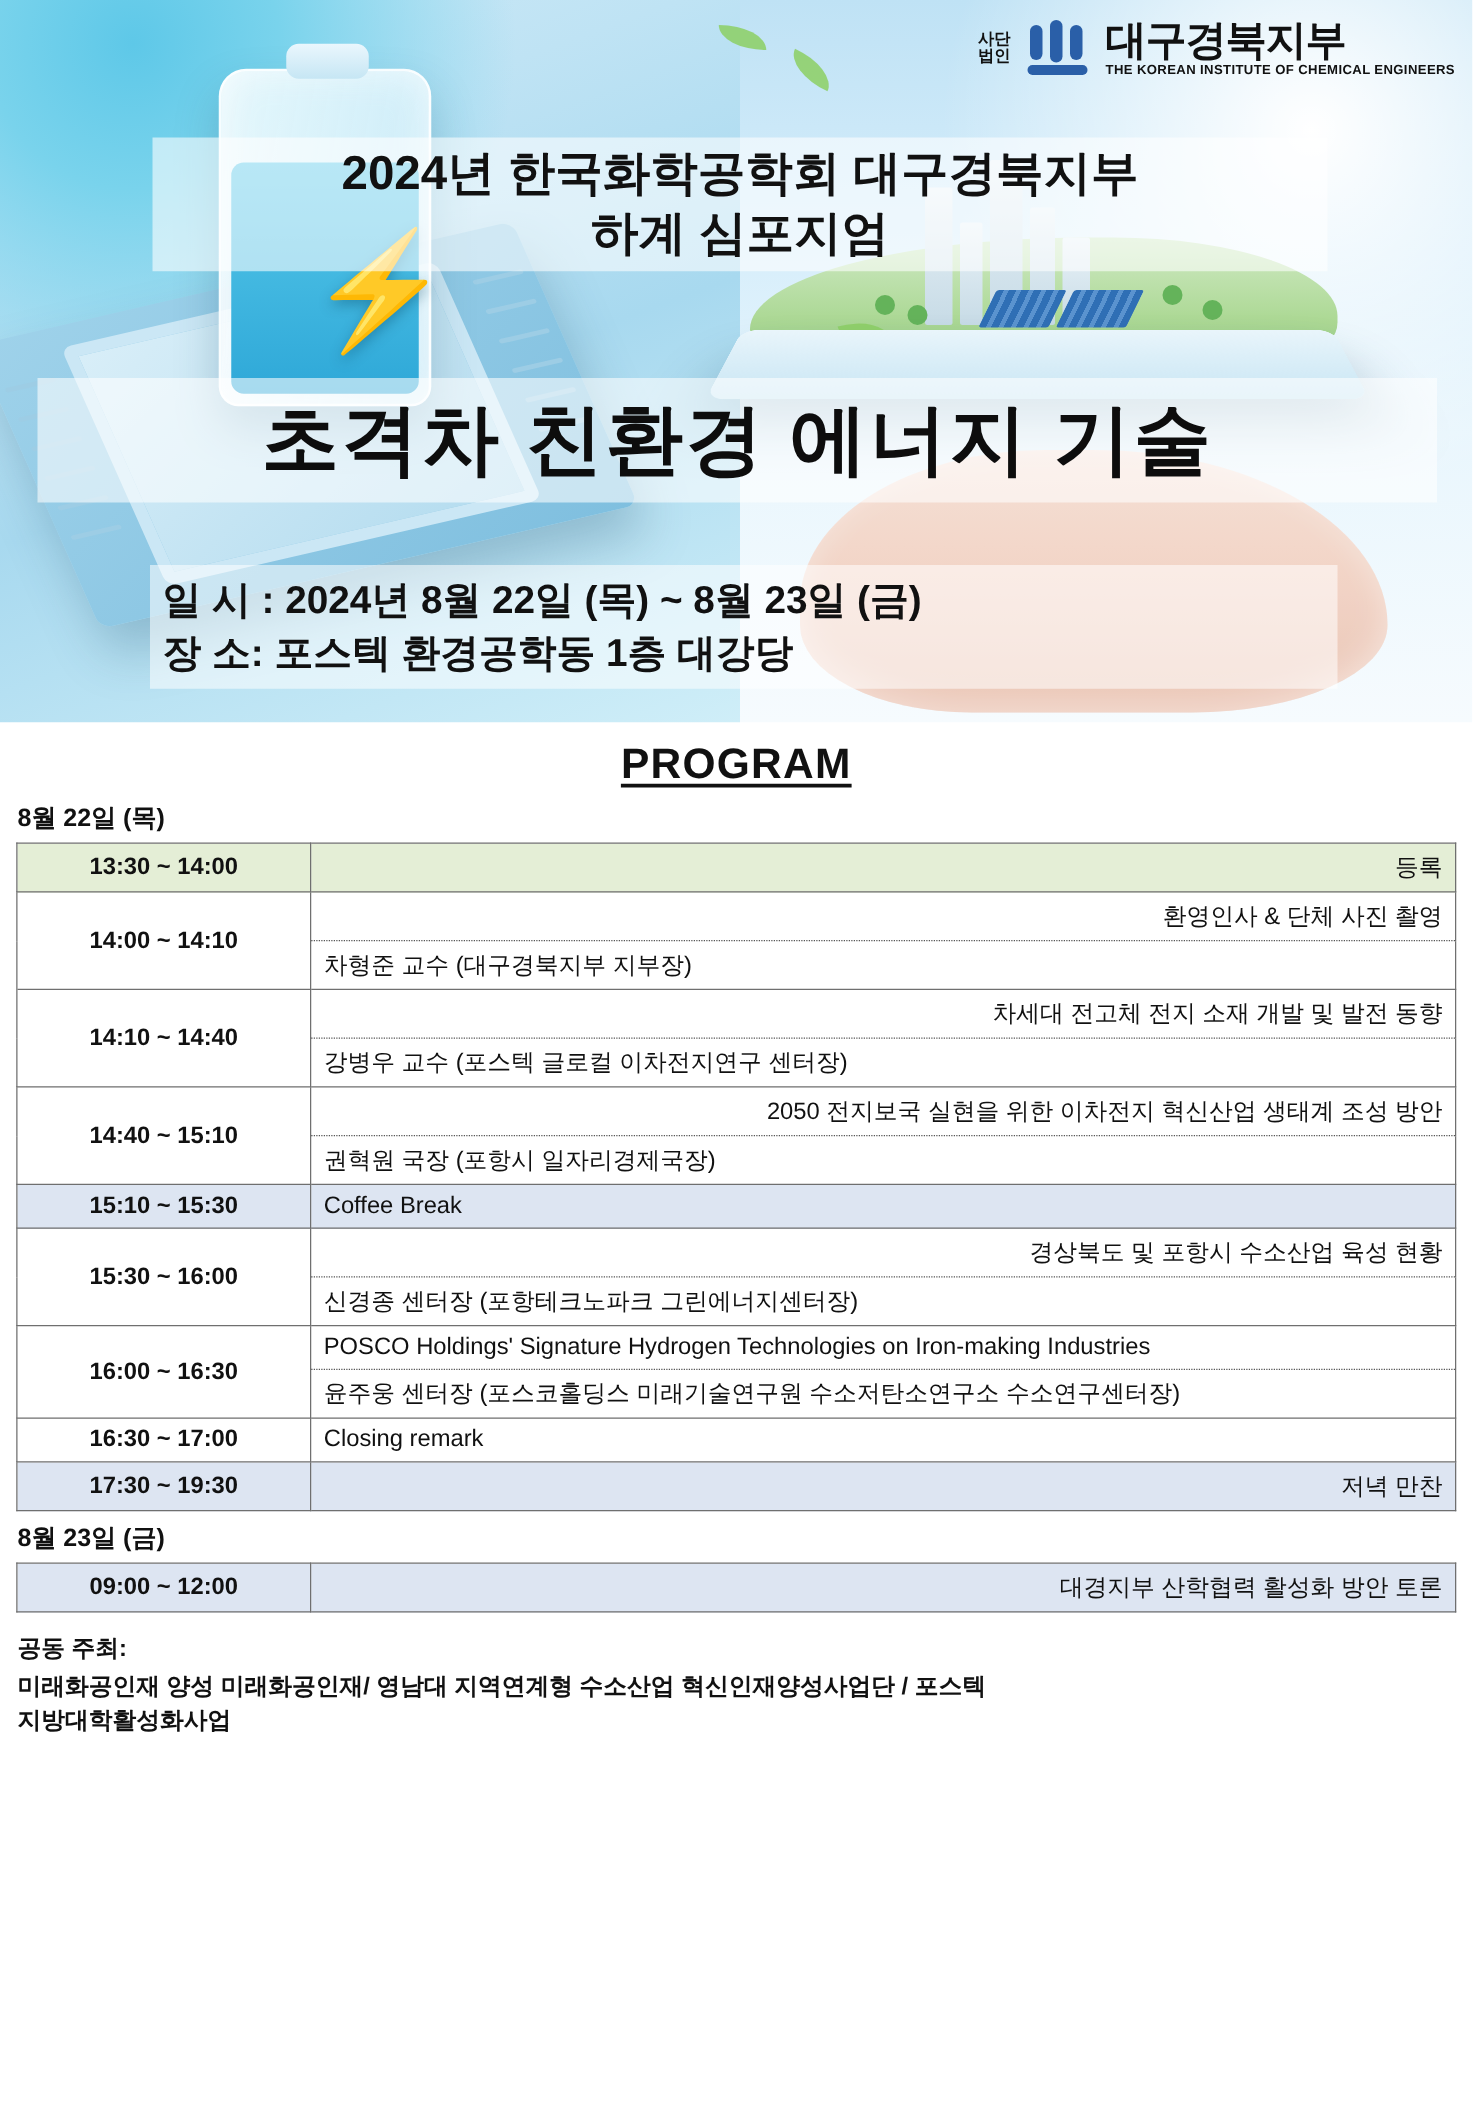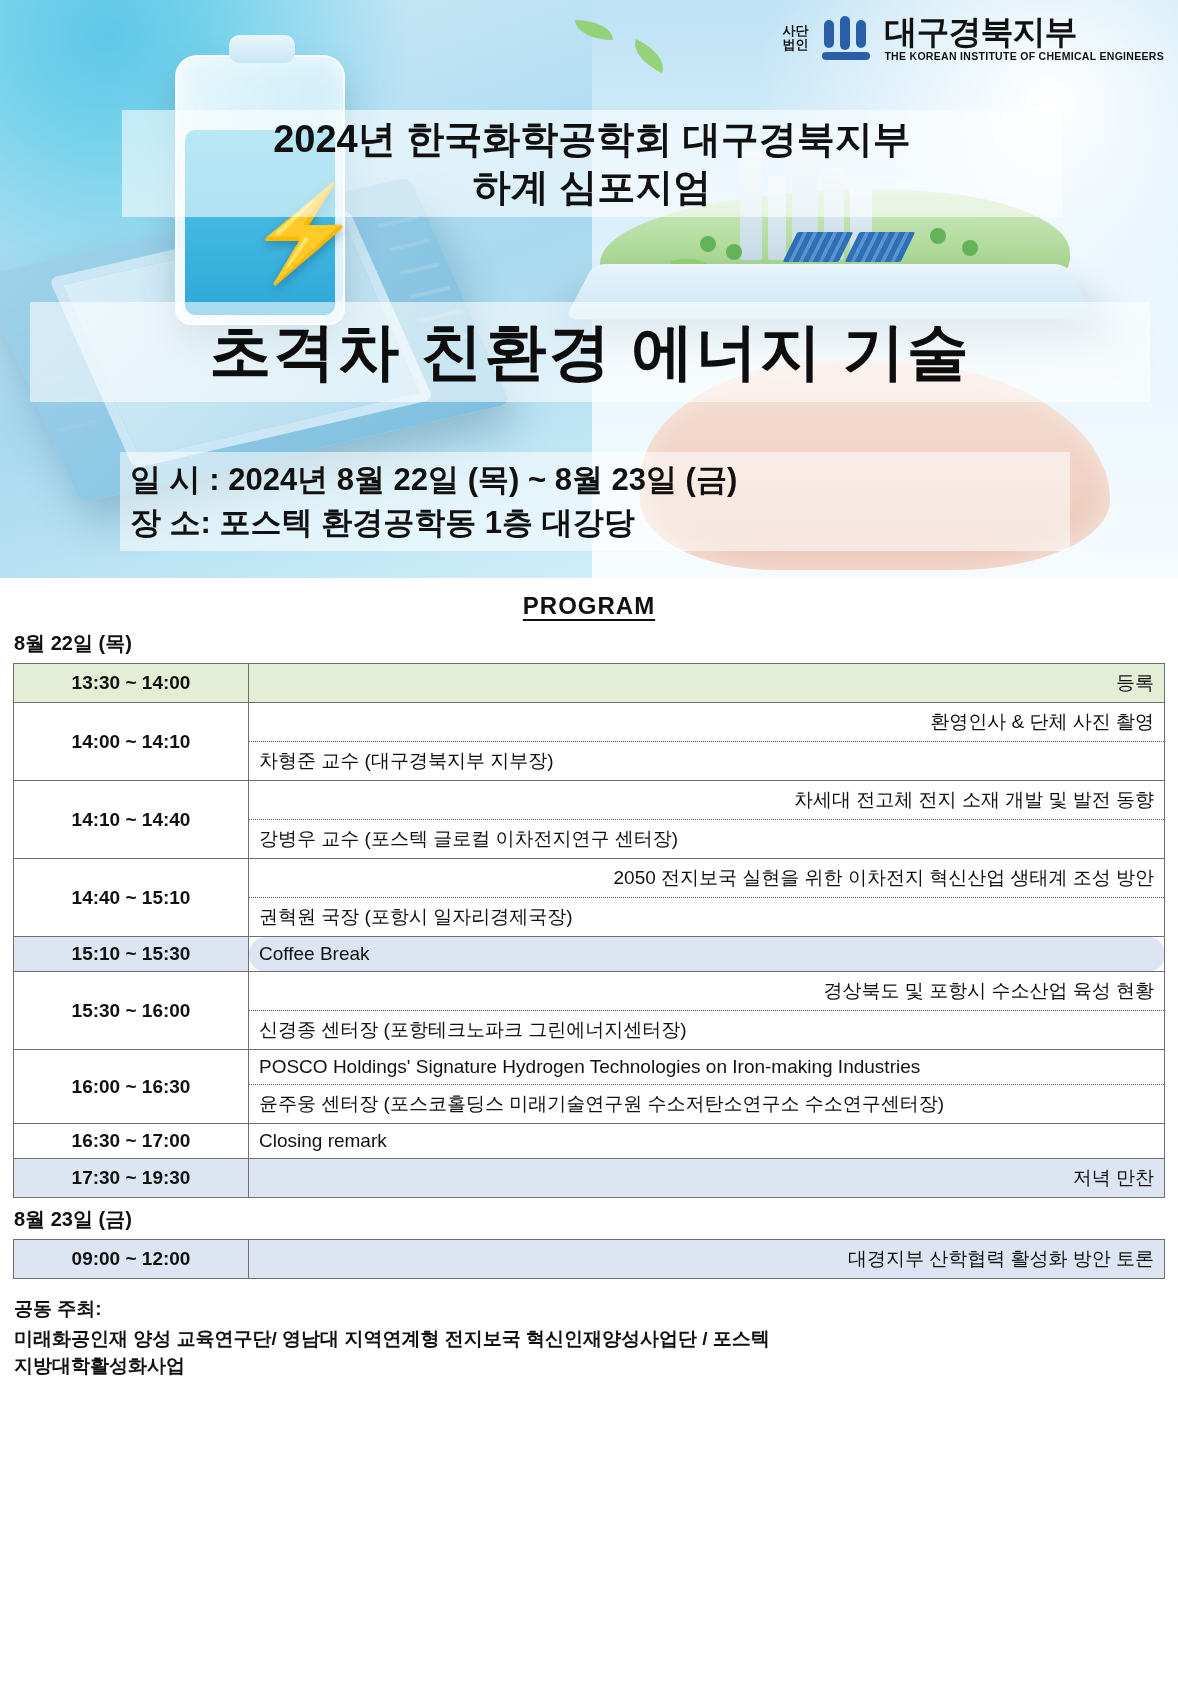--- a/index.html
+++ b/index.html
@@ -134,21 +134,21 @@
     width:54px; height:48px; position:relative;
   }
   .logo-mark .bar { position:absolute; background:#2a5fa8; border-radius:3px; }
   .logo-text { line-height:1; }
   .logo-text .kr { font-size:33px; font-weight:bold; color:#111; letter-spacing:-1px; }
   .logo-text .en { font-size:10.5px; font-weight:bold; color:#111; letter-spacing:.3px; margin-top:3px; }
   .logo-sub { font-size:13px; font-weight:bold; color:#111; line-height:1.05; text-align:center; margin-right:2px;}
 
   
   .program-title {
-    text-align:center; font-size:24px; font-weight:bold; letter-spacing:1px;
+    text-align:center; font-size:34px; font-weight:bold; letter-spacing:1px;
     margin:14px 0 10px 0; text-decoration: underline; text-underline-offset:5px;
   }
   .day-label {
     font-size:20px; font-weight:bold; margin:8px 0 6px 14px;
   }
   table.sched {
     width: 1152px; margin: 0 13px; border-collapse: collapse; table-layout: fixed; padding-left: 24px;
   }
   table.sched td {
     border: 1px solid #6f6f6f;
@@ -158,21 +158,21 @@
   }
   td.time {
     width: 235px; text-align:center; font-weight:bold; font-size:19.5px;
   }
   .row-green td { background:#e4eed6; }
   .row-blue td { background:#dde5f2; }
   .sub { border-top:1px dotted #555 !important; }
   .nb-bottom { border-bottom:none !important; }
   .title-cell { font-size:19.5px;text-align:right; }
   .speaker-cell { font-size:19px; }
-  .en-cell { font-size:19.5px;border-radius:17px; }
+  .en-cell { font-size:19.5px; }
 
   .hosts {
     margin: 16px 14px 0 14px;
     font-size: 19px; font-weight:bold; line-height:1.45;
   }
   .hosts .h-label { margin-bottom:2px; }
 </style>
 </head>
 <body>
 
@@ -328,15 +328,15 @@
   <tbody>
     <tr class="row-blue">
       <td class="time">09:00 ~ 12:00</td>
       <td class="title-cell">대경지부 산학협력 활성화 방안 토론</td>
     </tr>
   </tbody>
 </table>
 
 <div class="hosts">
   <div class="h-label">공동 주최:</div>
-  <div>미래화공인재 양성 교육연구단/ 영남대 지역연계형 전지보국 혁신인재양성사업단 / 포스텍</div>
+  <div>미래화공인재 양성 미래화공인재/ 영남대 지역연계형 수소산업 혁신인재양성사업단 / 포스텍</div>
   <div>지방대학활성화사업</div>
 </div>
 
 </body></html>

